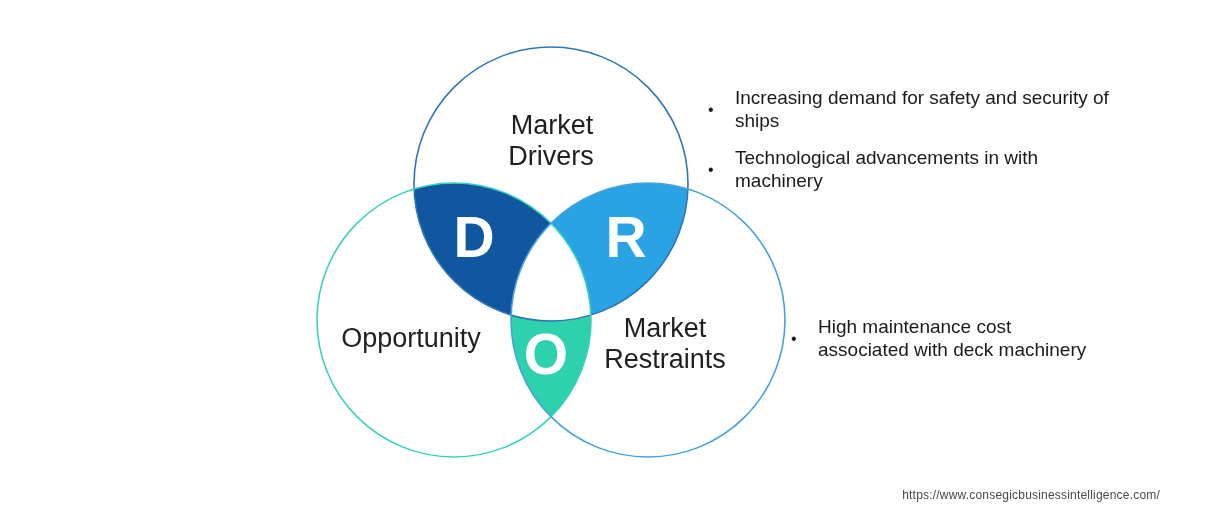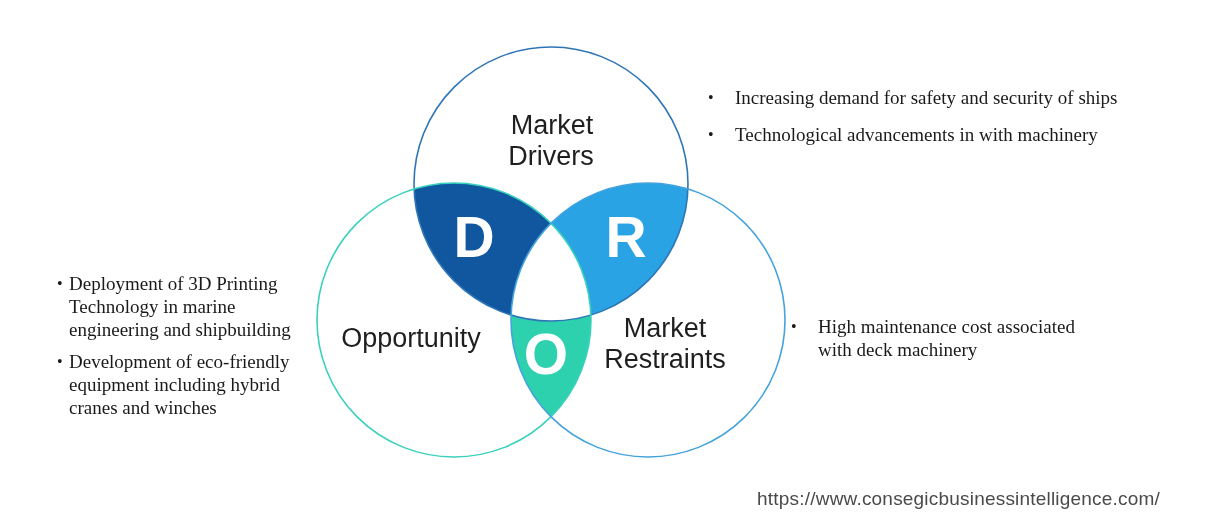--- a/index.html
+++ b/index.html
@@ -35,22 +35,21 @@
     position: absolute;
     margin: 0;
     padding: 0;
     list-style: none;
     font-size: 19px;
     line-height: 23px;
     color: #1a1a1a;
   }
   ul.bullets li {
     display: flex;
-    align-items: flex-start;
-    font-family: Liberation Serif, serif;
+    align-items: center;
   }
   ul.bullets li::before {
     content: "\2022";
     flex: 0 0 auto;
     font-size: 16px;
     line-height: 23px;
   }
   ul.bullets-wide li::before  { width: 27px; }
   ul.bullets-tight li::before { width: 12px; }
   ul.bullets li + li { margin-top: 14px; }
@@ -61,21 +60,21 @@
   #restraints-bullets { left: 791px; top: 299px; width: 300px; }
   #restraints-bullets li { max-width: 300px; margin-top: 16px; }
   #restraints-bullets .txt { max-width: 278px; }
   #drivers-bullets .txt { max-width: 390px; }
   #opportunity-bullets .txt { max-width: 239px; }
 
   .source-url {
     position: absolute;
     right: 45px;
     top: 488px;
-    font-size: 19px;
+    font-size: 12px;
     color: #4a4a4a;
     letter-spacing: 0.2px;
   }
 </style>
 </head>
 <body>
 
 <div class="stage">
 
   <svg class="venn" width="1205" height="520" viewBox="0 0 1205 520">
@@ -125,28 +124,20 @@
 
   <ul id="drivers-bullets" class="bullets bullets-wide">
       <li>
         <span class="txt">Increasing demand for safety and security of ships</span>
       </li>
       <li>
         <span class="txt">Technological advancements in with machinery</span>
       </li>
     </ul>
 
-  <ul id="opportunity-bullets" class="bullets bullets-tight">
-      <li>
-        <span class="txt">Deployment of 3D Printing Technology in marine engineering and shipbuilding</span>
-      </li>
-      <li>
-        <span class="txt">Development of eco-friendly equipment including hybrid cranes and winches</span>
-      </li>
-    </ul>
 
   <ul id="restraints-bullets" class="bullets bullets-wide">
       <li>
         <span class="txt">High maintenance cost associated with deck machinery</span>
       </li>
     </ul>
 
   <div class="source-url">https://www.consegicbusinessintelligence.com/</div>
 
 </div>

